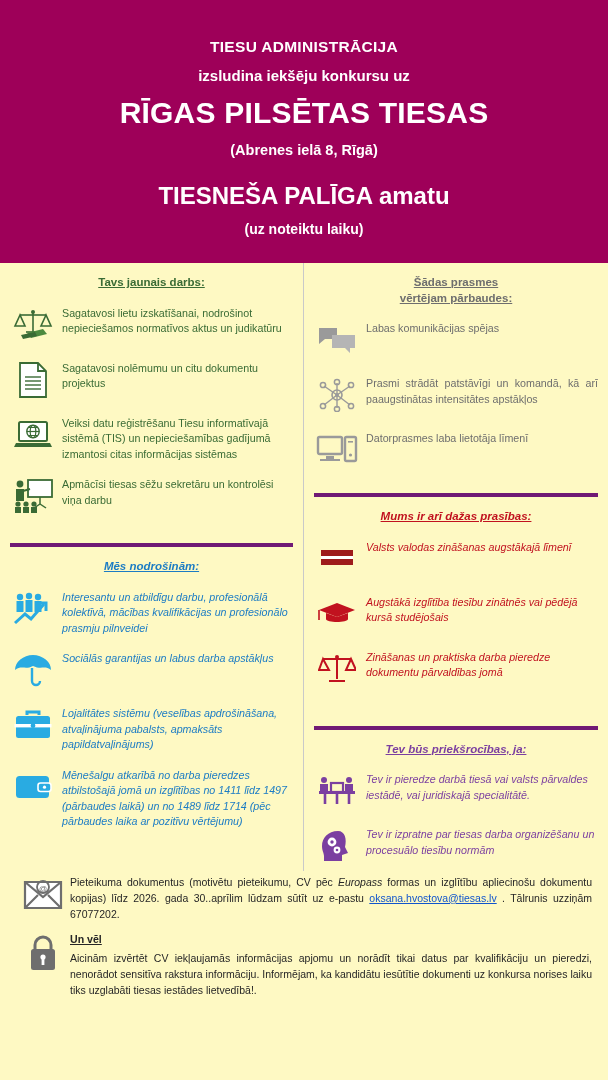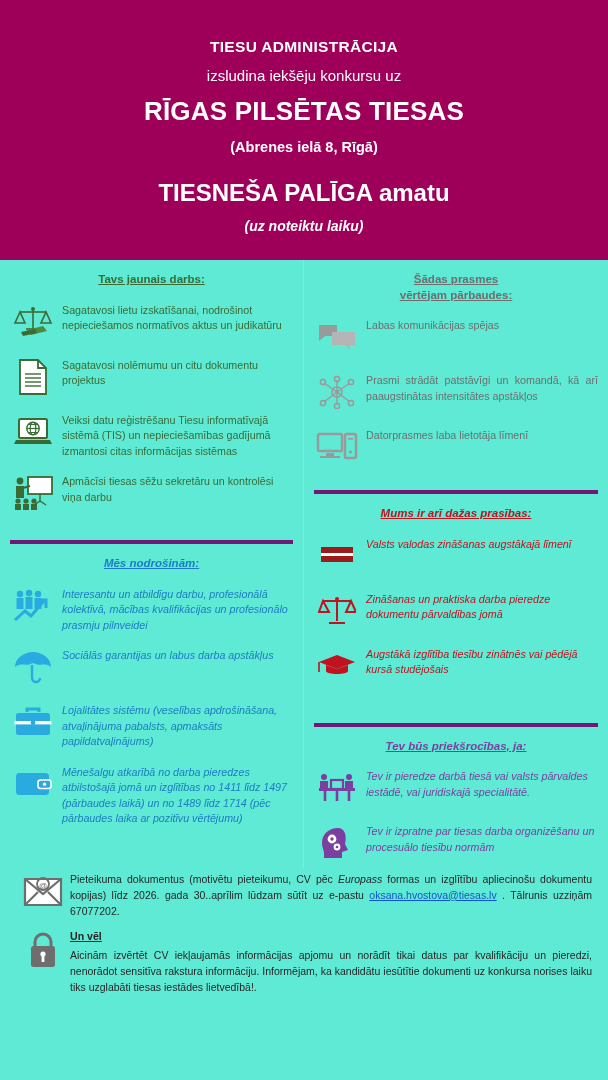--- a/index.html
+++ b/index.html
@@ -2,35 +2,35 @@
 <html><head>
 <meta charset="utf-8">
 <style>
   * { box-sizing: border-box; margin: 0; padding: 0; }
   html, body {
     width: 608px; height: 1080px;
     background: #ffffff;
     font-family: "Liberation Sans", sans-serif;
     overflow: hidden;
   }
-  .page { position: relative; width: 608px; height: 1080px; background:#5eead4; }
+  .page { position: relative; width: 608px; height: 1080px; background:#fef9c3; }
 
   
   .header {
     background: #9E0059;
     color: #ffffff;
     padding: 38px 20px 26px 20px;
     text-align: center;
   }
   .h-org     { font-size: 15.5px; font-weight: bold; letter-spacing:.3px; margin-bottom: 11px; }
-  .h-sub1    { font-size: 15px;   font-weight: normal; margin-bottom: 12px; }
-  .h-big1    { font-size: 26px;   font-weight: bold; letter-spacing:.2px; margin-bottom: 12px; }
+  .h-sub1    { font-size: 15px;   font-weight: bold; margin-bottom: 12px; }
+  .h-big1    { font-size: 30px;   font-weight: bold; letter-spacing:.2px; margin-bottom: 12px; }
   .h-addr    { font-size: 14.5px; font-weight: bold; margin-bottom: 24px; }
   .h-big2    { font-size: 24px;   font-weight: bold; margin-bottom: 11px; }
-  .h-sub2    { font-size: 14px;   font-weight: bold; font-style: italic; }
+  .h-sub2    { font-size: 14px;   font-weight: bold; }
 
   
   .body { display: flex; width: 608px; height: 608px; padding: 0; }
   .col { width: 304px; padding: 0 10px; position: relative; }
   .col-left  { border-right: 1px solid #c9c9c9; }
 
   .section { padding-top: 12px; }
   .section.ruled { border-top: 4px solid #701a75; margin-top: 10px; font-style: italic; }
 
   .sec-title {
@@ -285,43 +285,43 @@
               <rect x="3" y="4" width="32" height="6" fill="#9E1B1B"></rect>
               <rect x="3" y="10" width="32" height="3" fill="#ffffff"></rect>
               <rect x="3" y="13" width="32" height="6" fill="#9E1B1B"></rect>
             </svg>
           </div>
           <div class="itxt">Valsts valodas zināšanas augstākajā līmenī</div>
         </div>
 
         <div class="item">
           <div class="ico">
+            <svg width="40" height="28" viewBox="0 0 40 28">
+              <path d="M20 3 L38 10 L20 17 L2 10 Z" fill="#C1121F"></path>
+              <path d="M9 13 v6 c0 4 22 4 22 0 v-6 L20 17 Z" fill="#C1121F"></path>
+              <line x1="2" y1="10" x2="2" y2="20" stroke="#C1121F" stroke-width="1.6"></line>
+            </svg>
+          </div>
+          <div class="itxt">Augstākā izglītība tiesību zinātnēs vai pēdējā kursā studējošais</div>
+        </div>
+
+        <div class="item">
+          <div class="ico">
             <svg width="38" height="32" viewBox="0 0 38 32">
               <g stroke="#C1121F" stroke-width="2" fill="none">
                 <line x1="19" y1="3" x2="19" y2="26"></line>
                 <line x1="5" y1="6" x2="33" y2="6"></line>
                 <path d="M5 6 L1 17 H11 Z"></path>
                 <path d="M33 6 L28 17 H38 Z"></path>
                 <line x1="11" y1="28" x2="27" y2="28"></line>
               </g>
               <circle cx="19" cy="4" r="2" fill="#C1121F"></circle>
             </svg>
           </div>
           <div class="itxt">Zināšanas un praktiska darba pieredze dokumentu pārvaldības jomā</div>
-        </div>
-
-        <div class="item">
-          <div class="ico">
-            <svg width="40" height="28" viewBox="0 0 40 28">
-              <path d="M20 3 L38 10 L20 17 L2 10 Z" fill="#C1121F"></path>
-              <path d="M9 13 v6 c0 4 22 4 22 0 v-6 L20 17 Z" fill="#C1121F"></path>
-              <line x1="2" y1="10" x2="2" y2="20" stroke="#C1121F" stroke-width="1.6"></line>
-            </svg>
-          </div>
-          <div class="itxt">Augstākā izglītība tiesību zinātnēs vai pēdējā kursā studējošais</div>
         </div>
       </div>
 
       <div class="section ruled t-purple" style="margin-top:36px;">
         <div class="sec-title">Tev būs priekšrocības, ja:</div>
 
         <div class="item">
           <div class="ico">
             <svg width="42" height="32" viewBox="0 0 42 32">
               <g fill="#7B3FA0">

